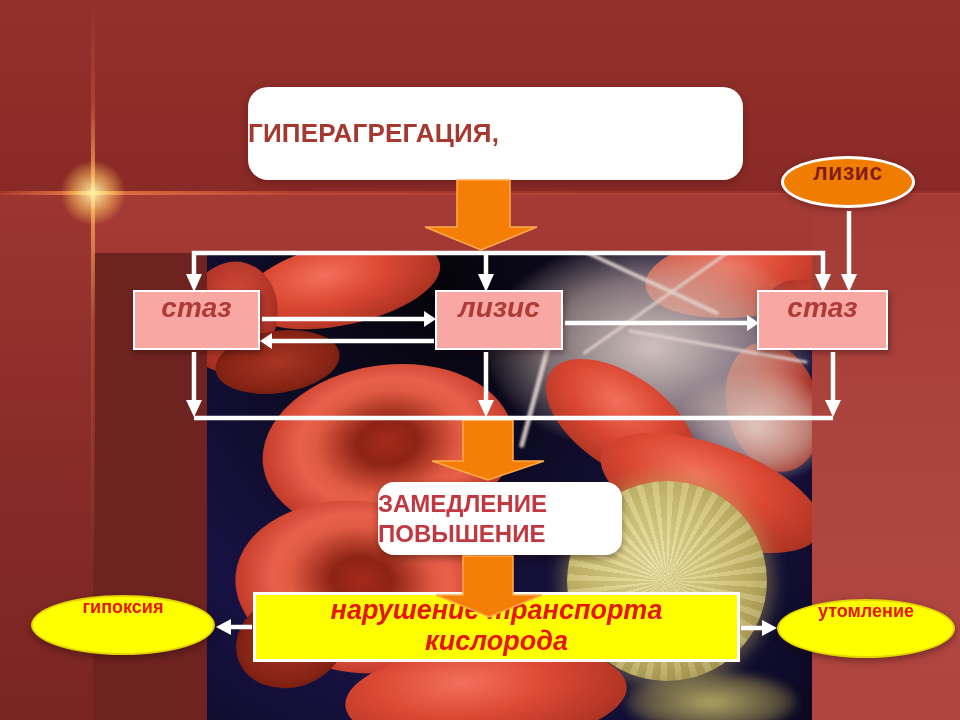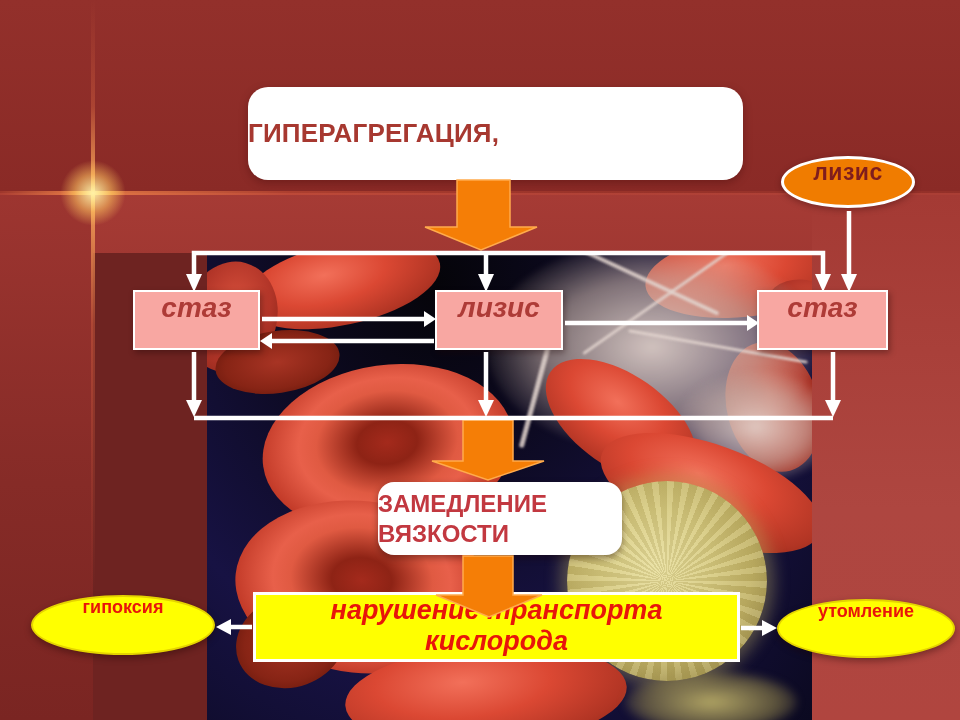--- a/index.html
+++ b/index.html
@@ -119,21 +119,21 @@
   </div>
   <div class="abs node stage stage-sludge">
     <span>лизис</span>
   </div>
   <div class="abs node stage stage-thrombus">
     <span>стаз</span>
   </div>
 
   <div class="abs node slow-box">
     <div class="sl">ЗАМЕДЛЕНИЕ</div>
-    <div class="sl">ВЯЗКОСТИ</div>
+    <div class="sl">ПОВЫШЕНИЕ</div>
   </div>
 
   <div class="abs node transport-box">
     <span>нарушение транспорта кислорода</span>
   </div>
 
   <div class="abs node outcome outcome-left">
     <span>гипоксия</span>
   </div>
   <div class="abs node outcome outcome-right">

